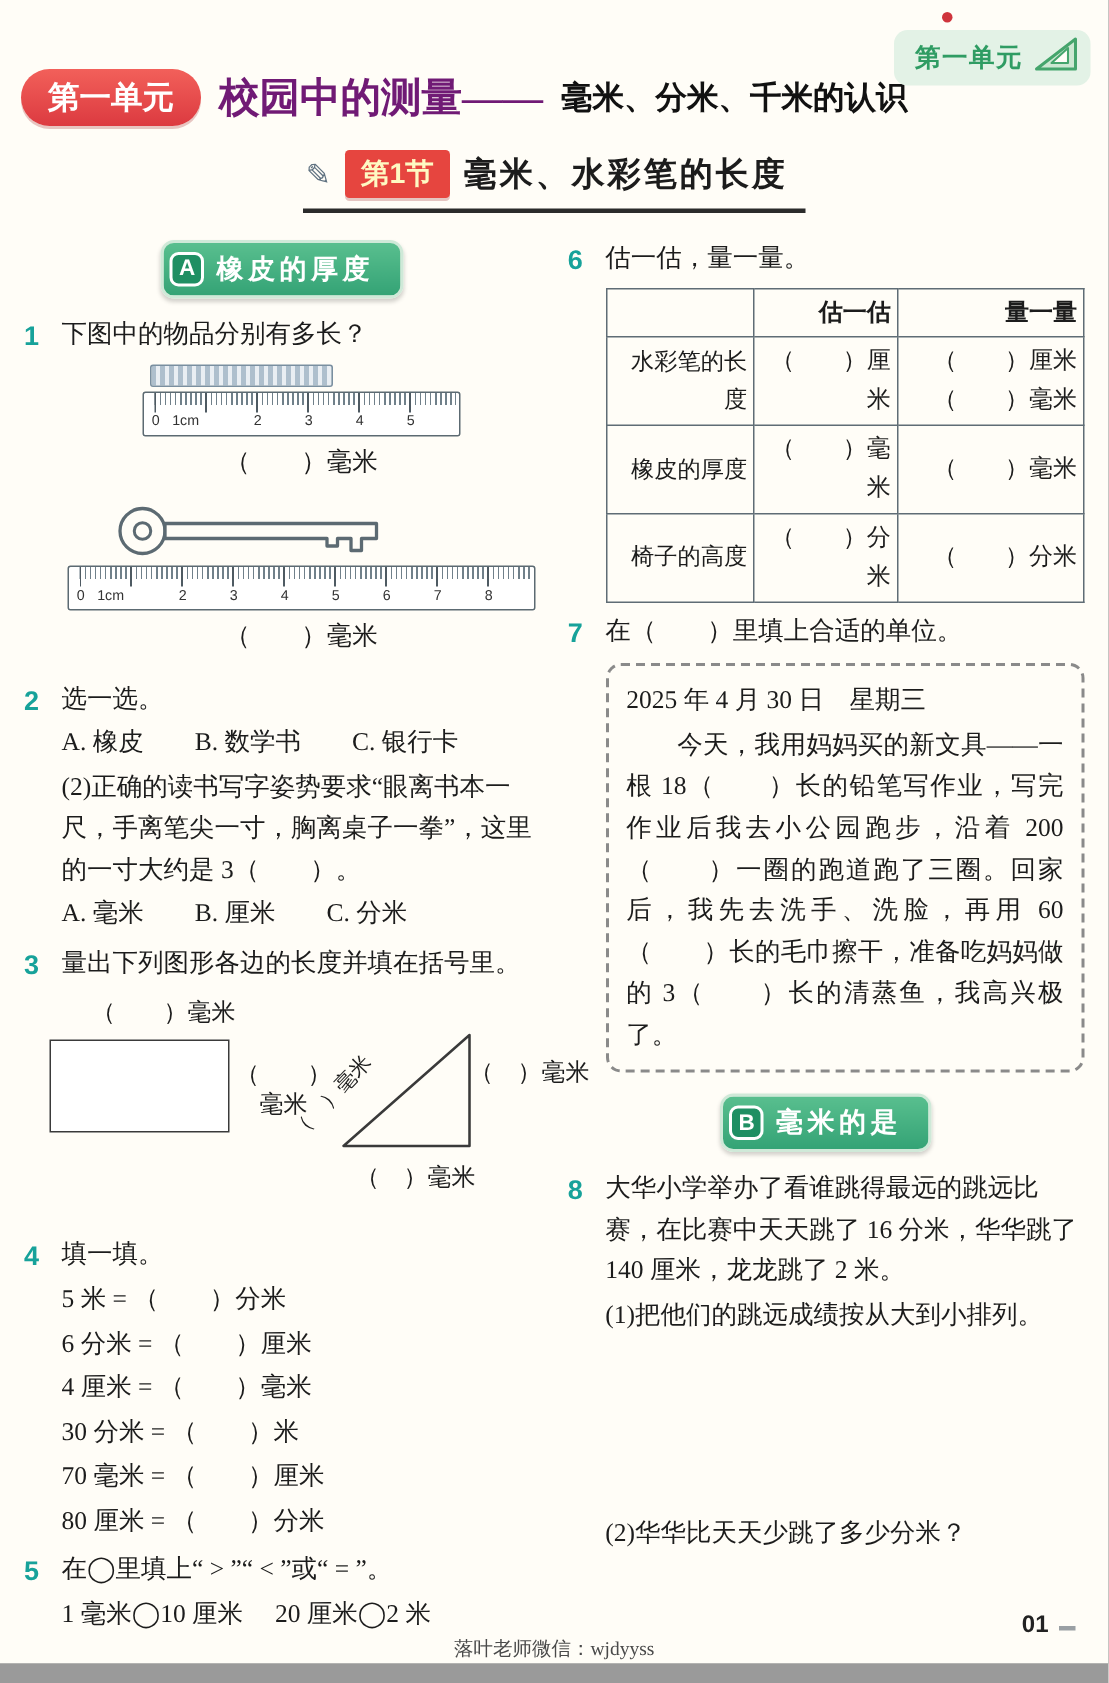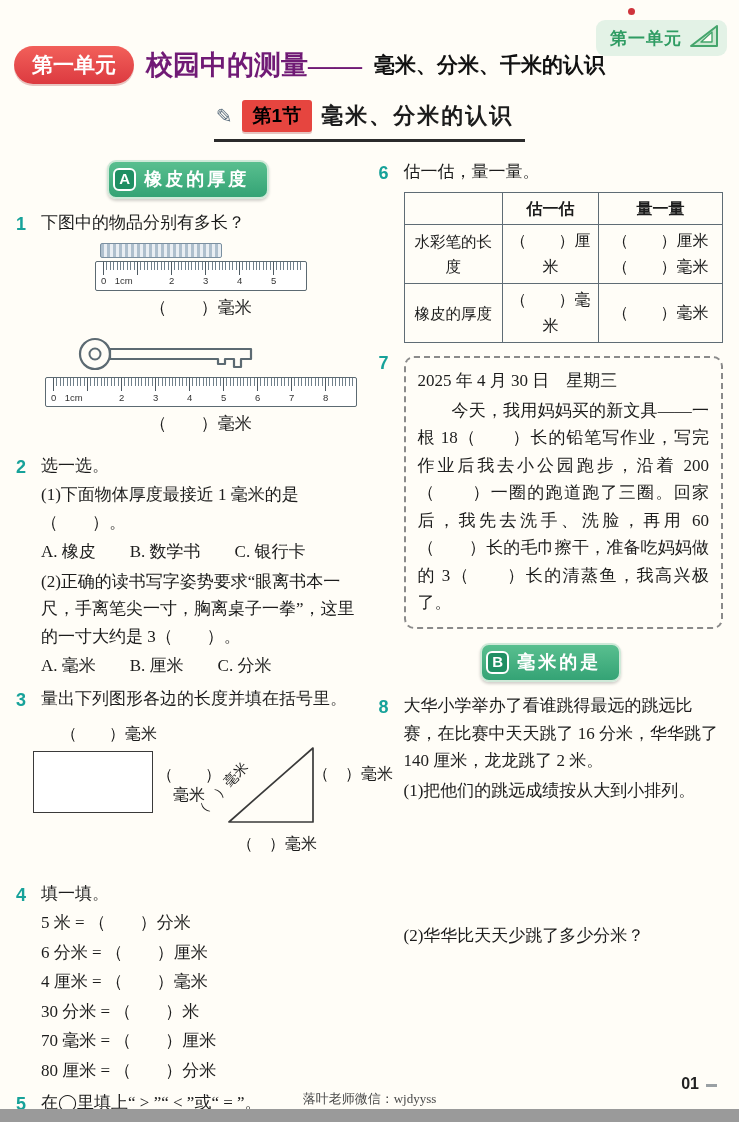--- a/index.html
+++ b/index.html
@@ -20,21 +20,21 @@
   .header { display:flex; align-items:center; gap:12px; padding:46px 16px 0 14px; }
   .unit-badge { background:linear-gradient(180deg,#f2605a,#dc3a40); color:#fff; font-weight:bold; font-size:21px;
     padding:5px 18px; border-radius:20px; font-family:"Liberation Sans",sans-serif; box-shadow:0 2px 0 rgba(160,30,30,.25); white-space:nowrap;}
   .main-title-red { color:#701a75; font-size:27px; font-weight:bold; white-space:nowrap; }
   .main-title-black { color:#111; font-size:21px; font-weight:bold; white-space:nowrap; }
 
   
   .banner { text-align:center; margin-top:16px; }
   .banner-inner { display:inline-flex; align-items:center; gap:9px; border-bottom:3px solid #2b2b2b; padding:0 12px 7px 2px; }
   .pencil-icon { color:#5f7180; font-size:20px; }
-  .sec-badge { background:#e6453f; color:#000000; font-weight:bold; font-size:19px; padding:3px 11px; border-radius:3px;
+  .sec-badge { background:#e6453f; color:#fef9c3; font-weight:bold; font-size:19px; padding:3px 11px; border-radius:3px;
     font-family:"Liberation Sans",sans-serif; box-shadow:0 2px 0 rgba(150,30,30,.25);}
   .sec-title { font-size:22px; font-weight:bold; letter-spacing:2px; }
 
   
   .columns { display:flex; gap:18px; padding:16px 16px 0 16px; }
   .col { flex:1; min-width:0; font-size:17px; line-height:1.62; }
 
   
   .skill-badge { display:flex; width:max-content; margin:2px auto 10px; align-items:center; gap:8px;
     background:linear-gradient(180deg,#59bf8f,#34a375); border:2px solid #cfe9d8; border-radius:9px;
@@ -73,21 +73,21 @@
   .rect-label-top { position:absolute; top:0; left:34px; }
   .rect-shape { position:absolute; top:30px; left:6px; width:120px; height:62px; border:1.7px solid #3a3a3a; background:#fff; }
   .rect-label-right { position:absolute; top:44px; left:130px; line-height:1.25; text-align:center; }
   .tri-svg { position:absolute; top:22px; left:196px; }
   .tri-hyp-label { position:absolute; top:58px; left:160px; transform:rotate(-46deg); font-size:14px; white-space:nowrap; }
   .tri-right-label { position:absolute; top:40px; left:286px; white-space:nowrap; }
   .tri-bottom-label { position:absolute; top:110px; left:210px; white-space:nowrap; }
 
   
   .est-table { border-collapse:collapse; margin-top:6px; font-size:16px; width:100%; }
-  .est-table th, .est-table td { border:1.2px solid #5f6c75; padding:3px 4px; text-align:center; }
+  .est-table th, .est-table td { border:1.2px solid #5f6c75; padding:3px 4px; text-align:right; }
   .est-table th { font-weight:bold; }
   .est-table .lbl { width:31%; font-size:15.5px; }
   .est-table .est { width:30%; }
   .est-table .meas { width:39%; }
 
   
   .diary { border:2px dashed #8a8a8a; border-radius:10px; padding:9px 12px 10px; margin-top:8px; }
   .diary-date { margin-bottom:2px; }
   .diary-body { text-indent:2em; text-align:justify; }
 
@@ -119,21 +119,21 @@
   <div class="header">
     <div class="unit-badge">第一单元</div>
     <span class="main-title-red">校园中的测量——</span>
     <span class="main-title-black">毫米、分米、千米的认识</span>
   </div>
 
   <div class="banner">
     <span class="banner-inner">
       <span class="pencil-icon">✎</span>
       <span class="sec-badge">第1节</span>
-      <span class="sec-title">毫米、分米的认识</span>
+      <span class="sec-title">毫米、水彩笔的长度</span>
     </span>
   </div>
 
   <div class="columns">
 
     <div class="col">
 
       <div class="skill-badge">
         <span class="skill-letter">A</span>
         <span class="skill-title">橡皮的厚度</span>
@@ -184,21 +184,20 @@
             </div>
           </div>
           <div class="ruler-ans">（　　）毫米</div>
         </div>
       </div>
 
       <div class="question">
         <span class="qnum">2</span>
         <div class="qbody">
           <div>选一选。</div>
-          <div class="subline">(1)下面物体厚度最接近 1 毫米的是（　　）。</div>
           <div class="subline">A. 橡皮　　B. 数学书　　C. 银行卡</div>
           <div class="subline">(2)正确的读书写字姿势要求“眼离书本一尺，手离笔尖一寸，胸离桌子一拳”，这里的一寸大约是 3（　　）。</div>
           <div class="subline">A. 毫米　　B. 厘米　　C. 分米</div>
         </div>
       </div>
 
       <div class="question">
         <span class="qnum">3</span>
         <div class="qbody">
           <div>量出下列图形各边的长度并填在括号里。</div>
@@ -262,28 +261,34 @@
               <td class="meas">
                 <div>（　　）厘米</div>
                 <div>（　　）毫米</div>
               </td>
             </tr>
             <tr>
               <td class="lbl">橡皮的厚度</td>
               <td class="est">（　　）毫米</td>
               <td class="meas">（　　）毫米</td>
             </tr>
+            <tr>
+              <td class="lbl">椅子的高度</td>
+              <td class="est">（　　）分米</td>
+              <td class="meas">（　　）分米</td>
+            </tr>
           </tbody>
             </table>
         </div>
       </div>
 
       <div class="question">
         <span class="qnum">7</span>
         <div class="qbody">
+          <div>在（　　）里填上合适的单位。</div>
           <div class="diary">
             <div class="diary-date">2025 年 4 月 30 日　星期三</div>
             <div class="diary-body">今天，我用妈妈买的新文具——一根 18（　　）长的铅笔写作业，写完作业后我去小公园跑步，沿着 200（　　）一圈的跑道跑了三圈。回家后，我先去洗手、洗脸，再用 60（　　）长的毛巾擦干，准备吃妈妈做的 3（　　）长的清蒸鱼，我高兴极了。</div>
           </div>
         </div>
       </div>
 
       <div class="skill-badge" style="margin-top:14px;">
         <span class="skill-letter">B</span>
         <span class="skill-title">毫米的是</span>

